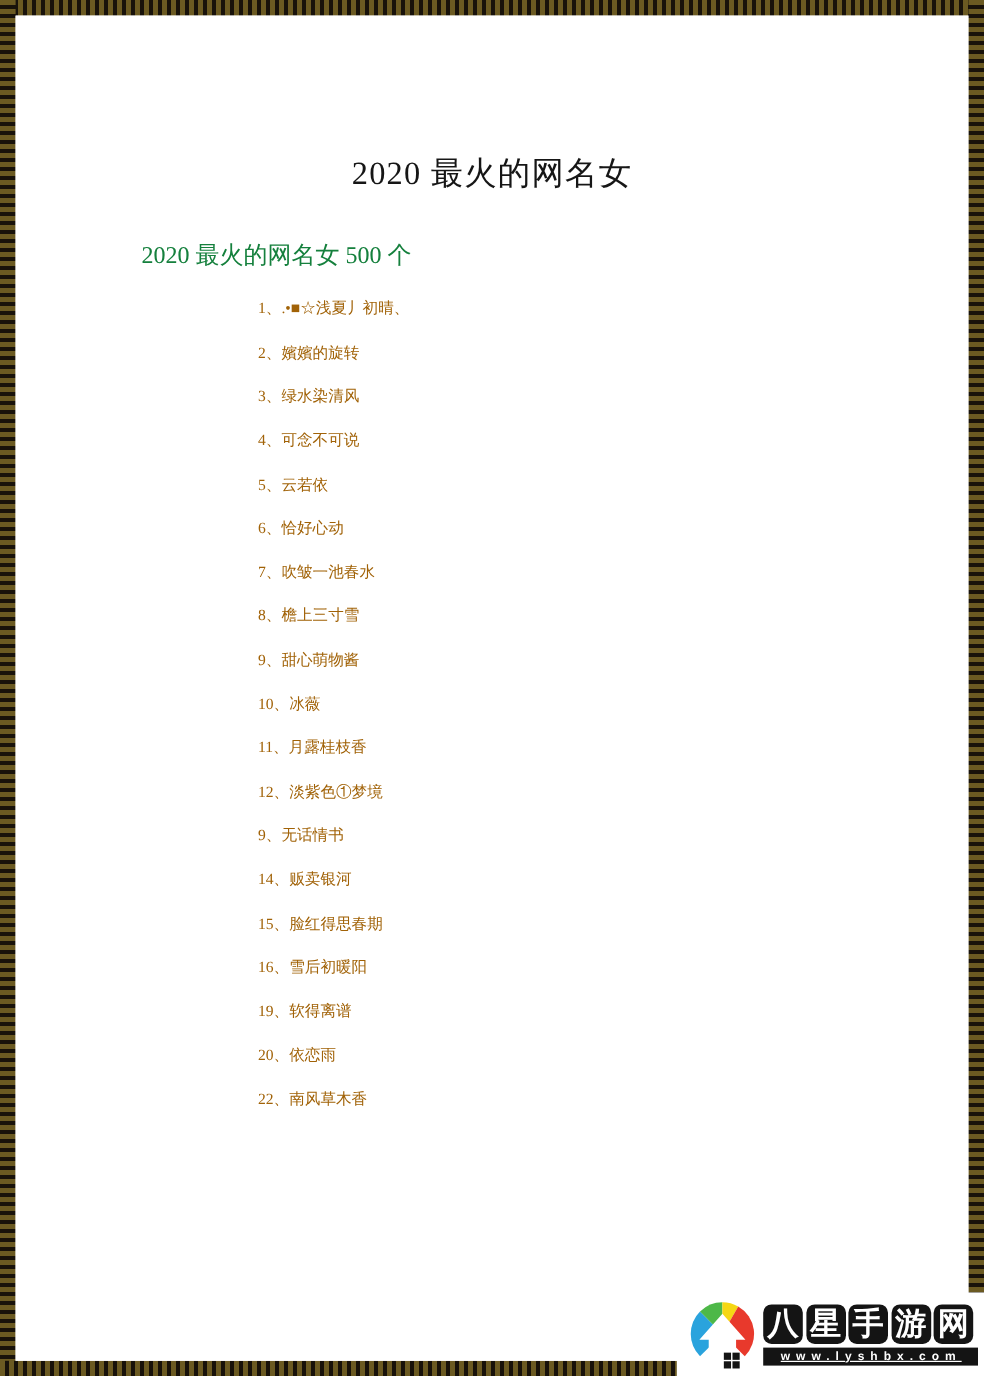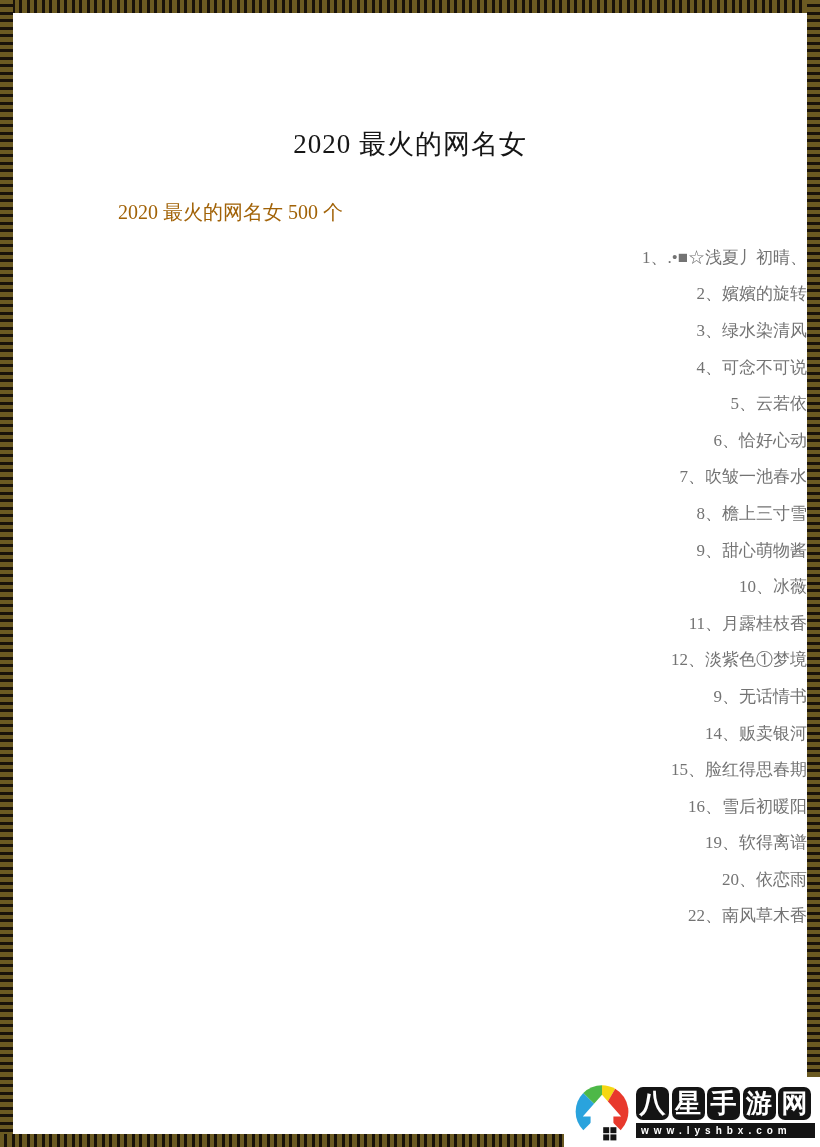--- a/index.html
+++ b/index.html
@@ -34,33 +34,32 @@
     margin:113px 0 0 0;
     font-size:27px;
     font-weight:400;
     text-align:center;
     letter-spacing:1px;
     color:#161616;
   }
   .subtitle{
     margin:37px 0 0 105px;
     font-size:20px;
-    color:#a16207;
+    color:#15803d;
   }
   .name-list{
     margin:13px 0 0 202px;
   }
   .row{
     height:36.6px;
     display:flex;
     align-items:center;
-    font-size:17px;
-    color:#737373;
+    font-size:13px;
+    color:#a16207;
     white-space:nowrap;
-    justify-content:flex-end;
   }
 
   
   .watermark{
     position:absolute;right:0;bottom:0;
     width:256px;height:70px;
     background:#ffffff;
     z-index:6;
     display:flex;
     align-items:center;
@@ -80,23 +79,24 @@
     font-weight:bold;
   }
   .urlbar{
     margin-top:3px;
     background:#141414;
     color:#ffffff;
     font-family:"Liberation Sans","DejaVu Sans",sans-serif;
     font-size:10px;
     font-weight:bold;
     letter-spacing:5px;
-    text-align:left;
+    text-align:center;
     padding:2px 4px 2px 5px;
     width:170px;
+    text-decoration:underline;
   }
 </style>
 </head>
 <body>
 
 <div>
 
   <div class="frame-top"></div>
   <div class="frame-left"></div>
   <div class="frame-right"></div>

